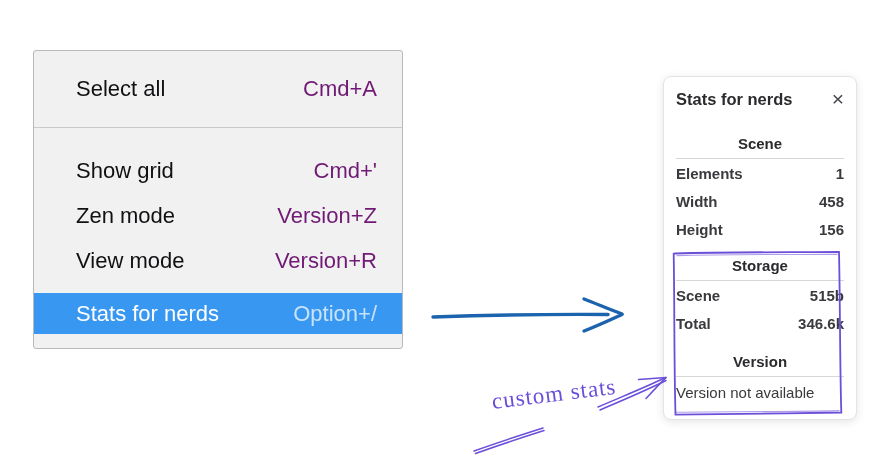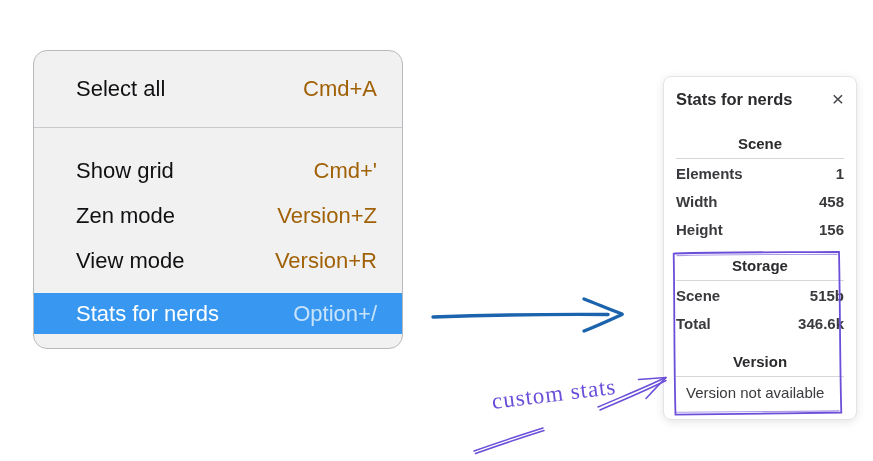--- a/index.html
+++ b/index.html
@@ -4,29 +4,29 @@
 <style>
   html,body { margin:0; padding:0; background:#ffffff; }
   .canvas {
     position:relative; width:873px; height:461px; overflow:hidden;
     background:#ffffff; font-family:"Liberation Sans", sans-serif;
   }
 
   
   .menu {
     position:absolute; left:33px; top:50px; width:370px; height:299px;
-    background:#f1f1f2; border:1.5px solid #b6b9be; border-radius:14px;
+    background:#f1f1f2; border:1.5px solid #b6b9be; border-radius:3px;
     box-sizing:border-box; overflow:hidden;
   }
   .menu-item {
     position:absolute; left:0; right:0;
     display:flex; align-items:center; justify-content:space-between;
     padding:0 25px 0 42px; font-size:22px; color:#111113; cursor:default;
   }
-  .menu-item .shortcut { color:#a16207; }
+  .menu-item .shortcut { color:#701a75; }
   .menu-item.selected { background:#3898f1; color:#ffffff; }
   .menu-item.selected .shortcut { color:rgba(255,255,255,0.72); }
   .menu-divider {
     position:absolute; left:0; right:0; top:76px; height:0;
     border-top:1.5px solid #c9c9ce;
   }
   .mi-0 { top:0;     height:76px; }
   .mi-1 { top:98px;  height:44px; }
   .mi-2 { top:143px; height:44px;align-items:center; }
   .mi-3 { top:188px; height:44px;gap:48px; }
@@ -52,21 +52,21 @@
   .section-header {
     text-align:center; font-weight:700; font-size:15px; color:#2b2b2e;
   }
   .sh-scene   { margin-top:26px; }
   .sh-storage { margin-top:14px; }
   .sh-version { margin-top:16px; }
   .divider { border:none; border-top:1px solid #d5d7db; margin:6px 0 0 0; }
   .stat-row {
     display:flex; align-items:center; justify-content:space-between; height:28px;font-weight:bold;
   }
-  .note-row { height:30px; display:flex; align-items:center;padding-left:10px; }
+  .note-row { height:30px; display:flex; align-items:center; }
 
   
   .overlay {
     position:absolute; left:0; top:0; width:873px; height:461px;
     pointer-events:none;
   }
   .annotation-label {
     position:absolute; left:492px; top:389px; width:170px;
     color:#6b4fd8; font-size:23px; letter-spacing:1px;
     transform:rotate(-7deg); transform-origin:left center;

